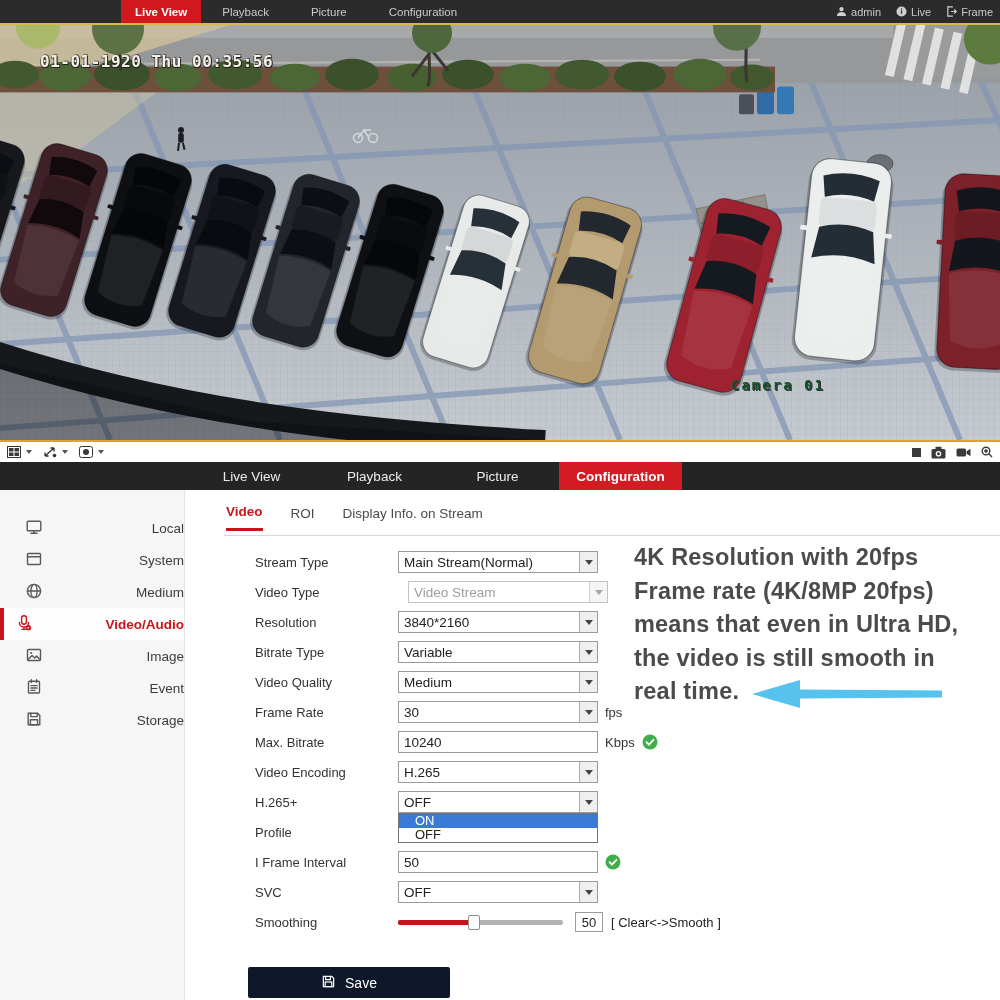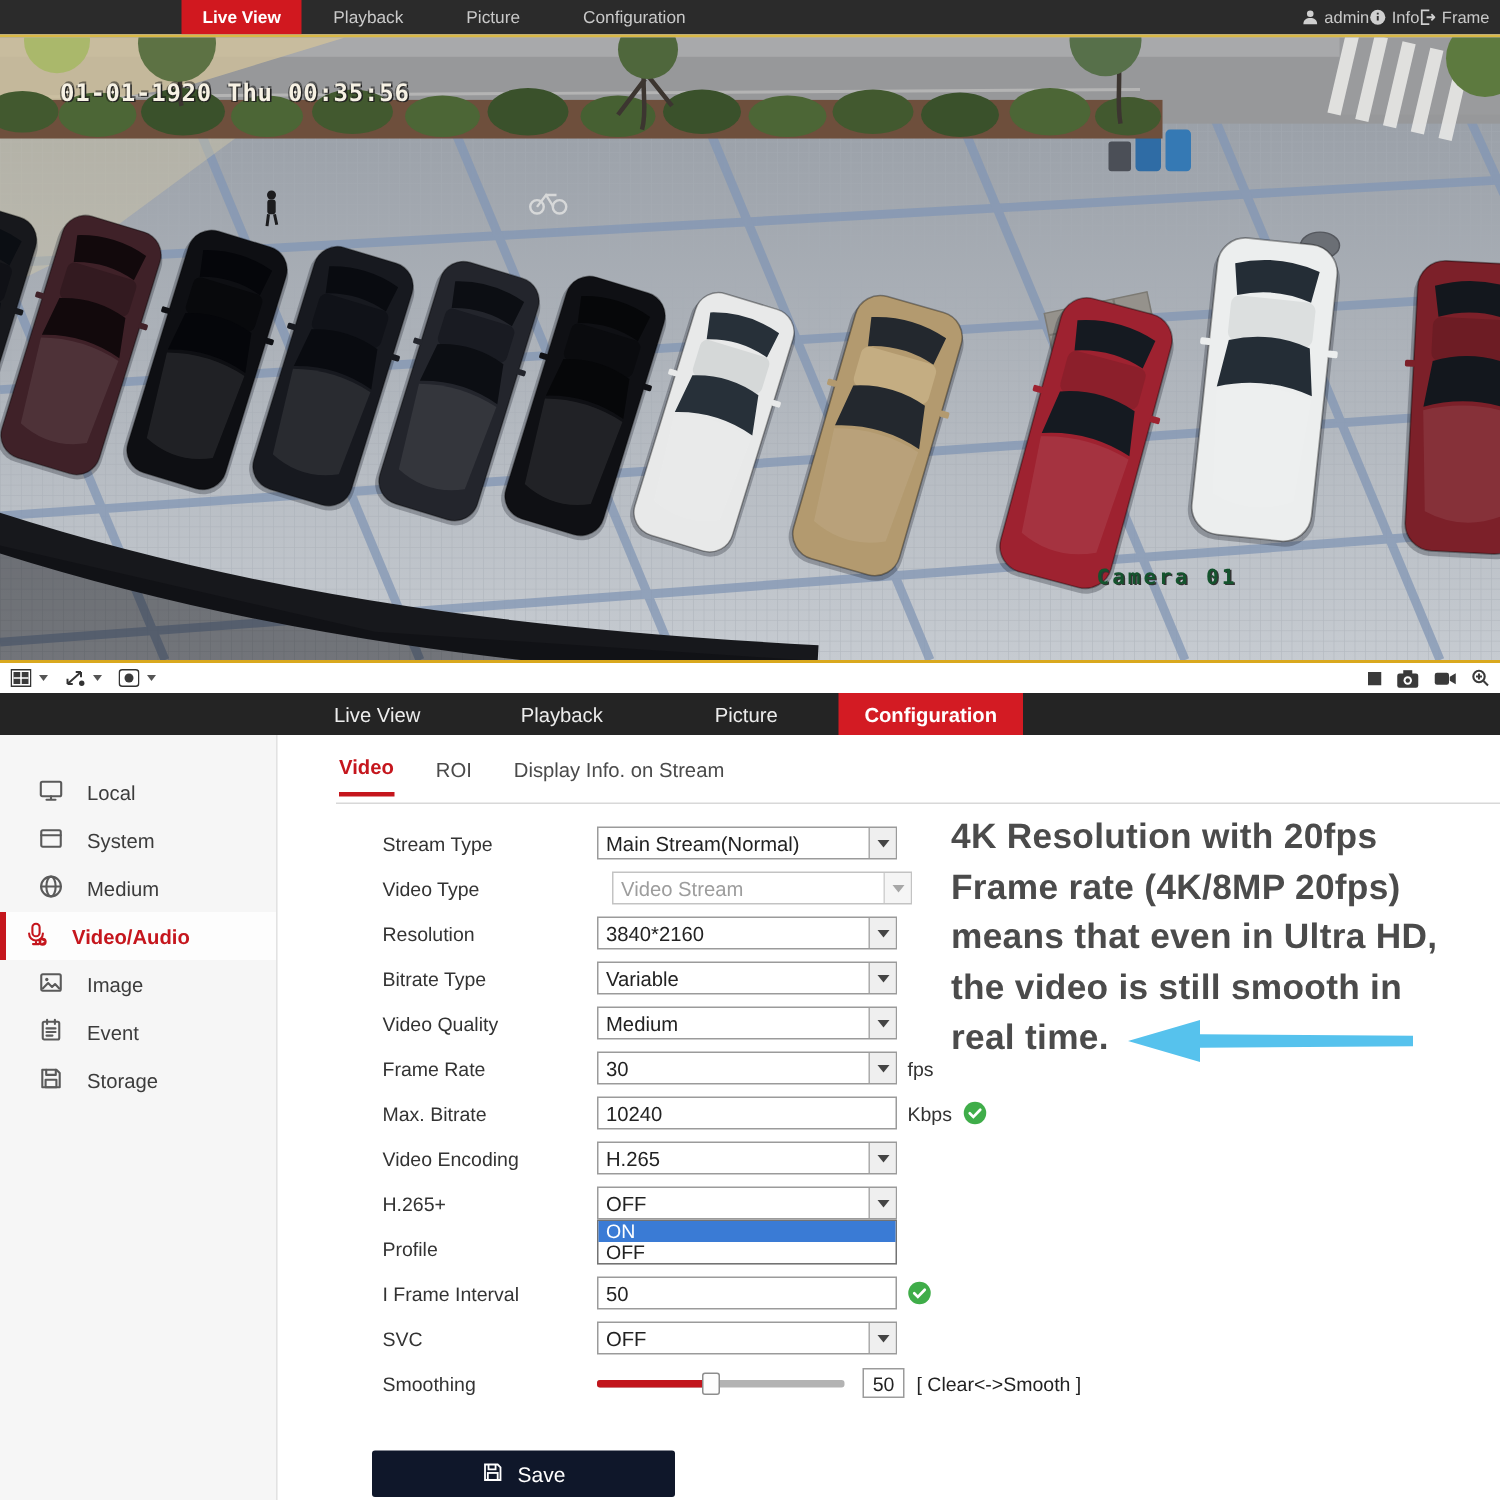--- a/index.html
+++ b/index.html
@@ -4,21 +4,21 @@
 <style>
   html,body{margin:0;padding:0;background:#888;}
   .page{position:relative;width:1000px;height:1000px;background:#fff;overflow:hidden;
         font-family:"Liberation Sans",sans-serif;margin:0 auto;}
   
   .topnav{position:absolute;top:0;left:0;width:1000px;height:23px;background:#2b2b2b;
           display:flex;align-items:stretch;font-size:11.5px;color:#c9c9c9;}
   .tn-tabs{display:flex;margin-left:121px;}
   .tn-tab{display:flex;align-items:center;padding:0 21px;cursor:pointer;white-space:nowrap;}
   .tn-tab.active{background:#d1181f;color:#fff;font-weight:bold;padding:0 14px;}
-  .tn-right{margin-left:auto;display:flex;align-items:center;padding-right:7px;font-size:11px;}
+  .tn-right{margin-left:auto;display:flex;align-items:center;gap:15px;padding-right:7px;font-size:11px;}
   .tn-item{display:flex;align-items:center;gap:4px;cursor:pointer;}
   .tn-item svg{display:block;}
   
   .video{position:absolute;top:23px;left:0;width:1000px;height:419px;background:#b9bec5;
          border-top:2px solid #d9b846;border-bottom:2px solid #d9a81e;box-sizing:border-box;}
   .scene{position:absolute;left:0;top:0;width:100%;height:100%;display:block;}
   .timestamp{position:absolute;left:40px;top:27px;font:bold 16px "DejaVu Sans Mono",monospace;
              color:#f6f1e4;letter-spacing:.5px;
              text-shadow:1px 1px 0 #222,-1px 1px 0 rgba(20,20,20,.5),1px -1px 0 rgba(20,20,20,.5);}
   .camlabel{position:absolute;left:731px;top:352px;font:bold 14px "DejaVu Sans Mono",monospace;
@@ -35,21 +35,21 @@
   .subnav{position:absolute;top:462px;left:0;width:1000px;height:28px;background:#242424;
           display:flex;align-items:stretch;font-size:13.5px;color:#ececec;}
   .sn-tabs{display:flex;margin-left:190px;}
   .sn-tab{display:flex;align-items:center;justify-content:center;width:123px;cursor:pointer;}
   .sn-tab.active{background:#d31b23;font-weight:bold;color:#fff;}
   
   .main{position:absolute;top:490px;left:0;width:1000px;height:510px;background:#fff;}
   .sidebar{position:absolute;left:0;top:0;width:185px;height:510px;background:#f6f6f6;
            border-right:1px solid #e2e2e2;padding-top:22px;box-sizing:border-box;}
   .sb-item{display:flex;align-items:center;height:32px;padding-left:25px;gap:15px;color:#3c3c3c;
-           font-size:13.5px;cursor:pointer;}
+           font-size:13.5px;cursor:pointer;justify-content:space-between;}
   .sb-item svg{width:18px;height:18px;color:#5a5a5a;flex:none;}
   .sb-item.active{background:#fdfdfd;border-left:4px solid #c5161d;padding-left:11px;
                   color:#c5161d;font-weight:bold;}
   .sb-item.active svg{color:#c5161d;}
   .content{position:absolute;left:186px;top:0;width:814px;height:510px;}
   .ct-tabs{position:absolute;left:40px;top:14px;display:flex;gap:28px;font-size:13.5px;color:#4a4a4a;align-items:center;}
   .ct-tab{padding-bottom:9px;cursor:pointer;white-space:nowrap;}
   .ct-tab.active{color:#c5161d;font-weight:bold;border-bottom:3px solid #c5161d;}
   .ct-divider{position:absolute;left:38px;right:0;top:45px;height:1px;background:#d8d8d8;}
   
@@ -66,21 +66,21 @@
   .sel.disabled{border-color:#c3c3c3;cursor:default;margin-left:10px;}
   .sel.disabled .sel-val{color:#9d9d9d;}
   .sel.disabled .sel-btn{background:#f5f5f5;border-color:#d2d2d2;}
   .sel.disabled .sel-btn::after{border-top-color:#a7a7a7;}
   .tinput{width:200px;height:22px;border:1px solid #9b9b9b;font-size:13.5px;padding:0 0 0 5px;
           box-sizing:border-box;color:#222;font-family:inherit;flex:none;}
   .fsuffix{margin-left:7px;font-size:13px;color:#333;}
   .check{margin-left:7px;display:flex;}
   .droplist{position:absolute;left:143px;top:26px;width:200px;background:#fff;
             border:1px solid #737373;z-index:9;box-sizing:border-box;}
-  .dropopt{height:14px;line-height:14px;font-size:13px;padding-left:5px;color:#222;cursor:pointer;}
+  .dropopt{height:14px;line-height:14px;font-size:13px;padding-left:16px;color:#222;cursor:pointer;}
   .dropopt.hl{background:#3a7bd5;color:#fff;}
   .strack{position:relative;width:165px;height:5px;background:#b3b3b3;border-radius:2px;cursor:pointer;}
   .sfill{position:absolute;left:0;top:0;height:5px;background:#c2151c;border-radius:2px;}
   .shandle{position:absolute;top:-5px;width:12px;height:15px;background:#fdfdfd;border:1px solid #8d8d8d;
            border-radius:2px;box-sizing:border-box;cursor:grab;}
   .svalbox{margin-left:12px;width:26px;height:18px;border:1px solid #9b9b9b;font-size:13px;
            display:flex;align-items:center;justify-content:center;color:#222;flex:none;}
   .shint{margin-left:8px;font-size:13px;color:#222;white-space:nowrap;}
   
   .anno{position:absolute;left:448px;top:51px;width:380px;font-weight:bold;font-size:23.5px;
@@ -113,21 +113,21 @@
           </span>
         <span>admin</span>
       </span>
       <span class="tn-item">
         <span>
             <svg width="11" height="11" viewBox="0 0 12 12">
               <circle cx="6" cy="6" r="5.5" fill="#cfcfcf"></circle>
               <path d="M6 5v3.4M6 2.8v1.2" stroke="#2b2b2b" stroke-width="1.4"></path>
             </svg>
           </span>
-        <span>Info</span>
+        <span>Live</span>
       </span>
       <span class="tn-item">
         <span>
             <svg width="11" height="11" viewBox="0 0 12 12" fill="none" stroke="#cfcfcf" stroke-width="1.3">
               <path d="M7.5 1H2v10h5.5"></path>
               <path d="M5.5 6H11M9 3.8L11.2 6 9 8.2"></path>
             </svg>
           </span>
         <span>Frame</span>
       </span>

